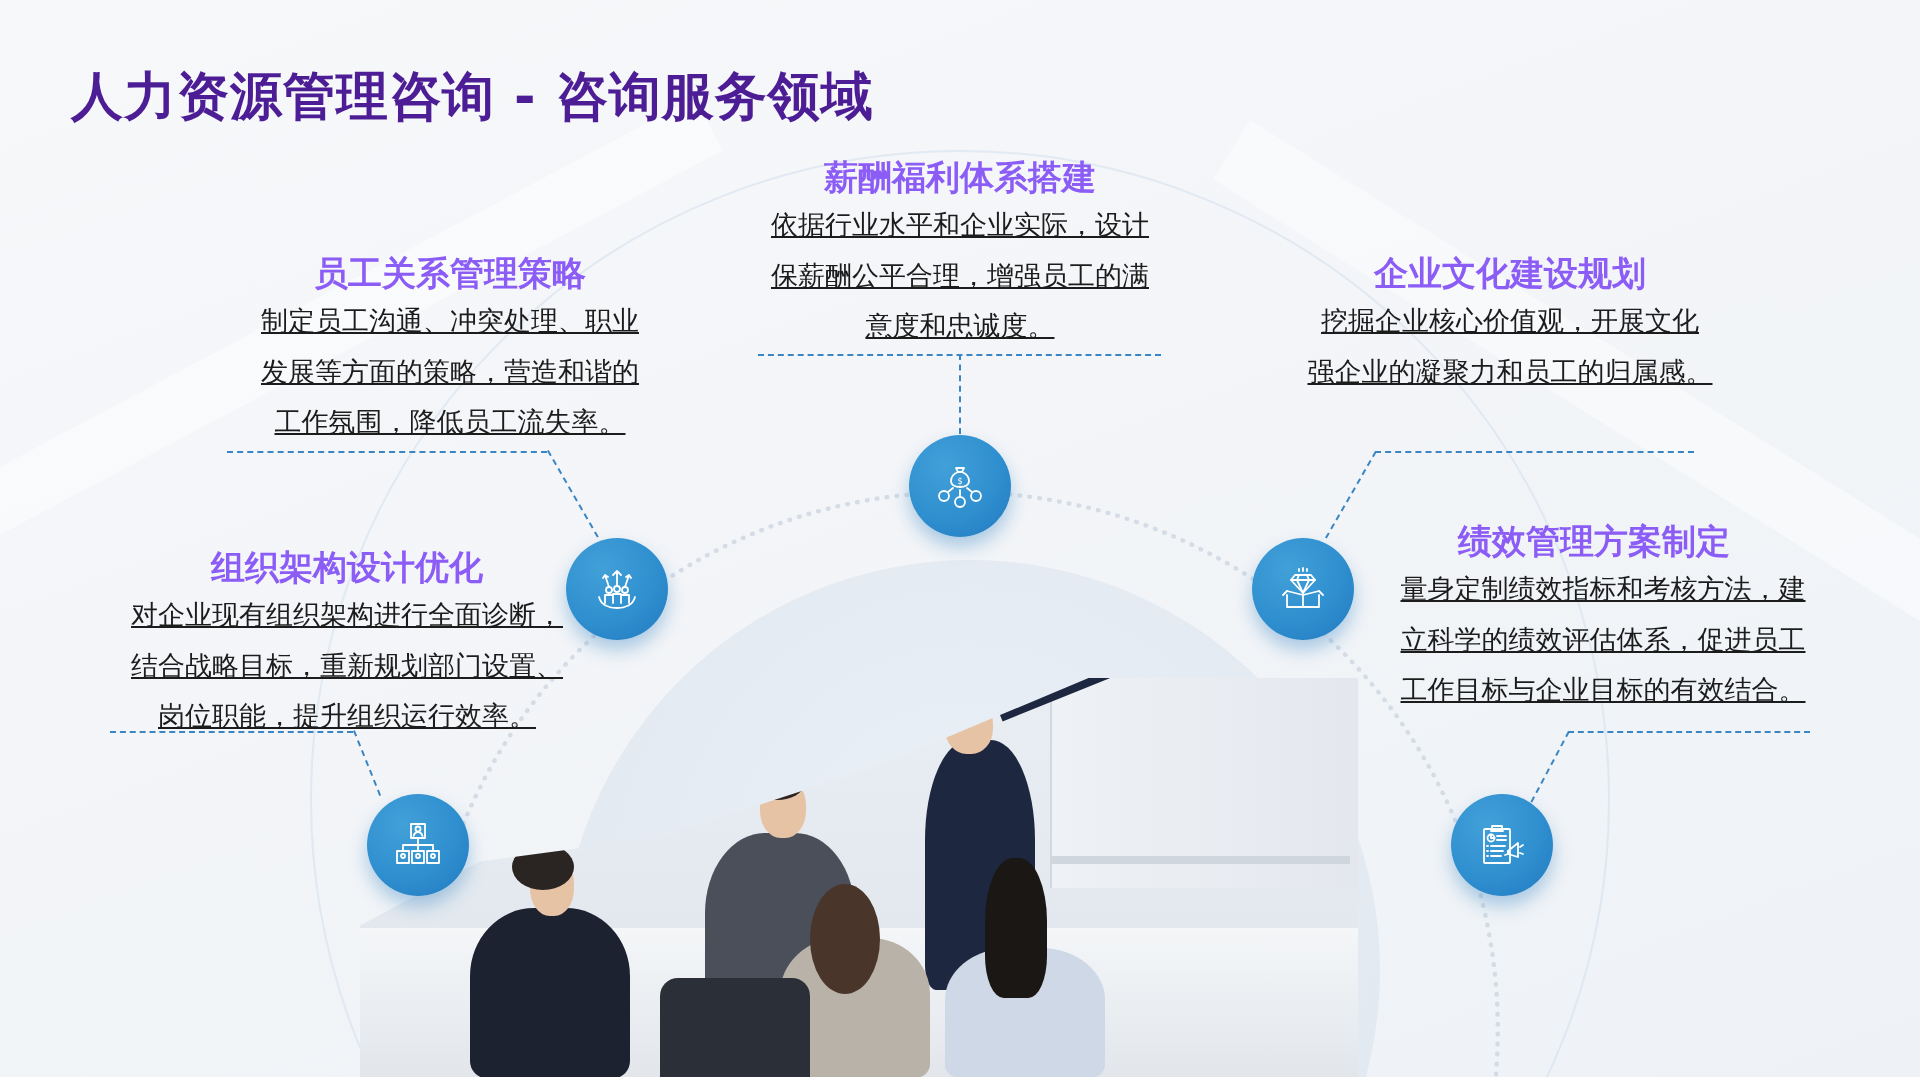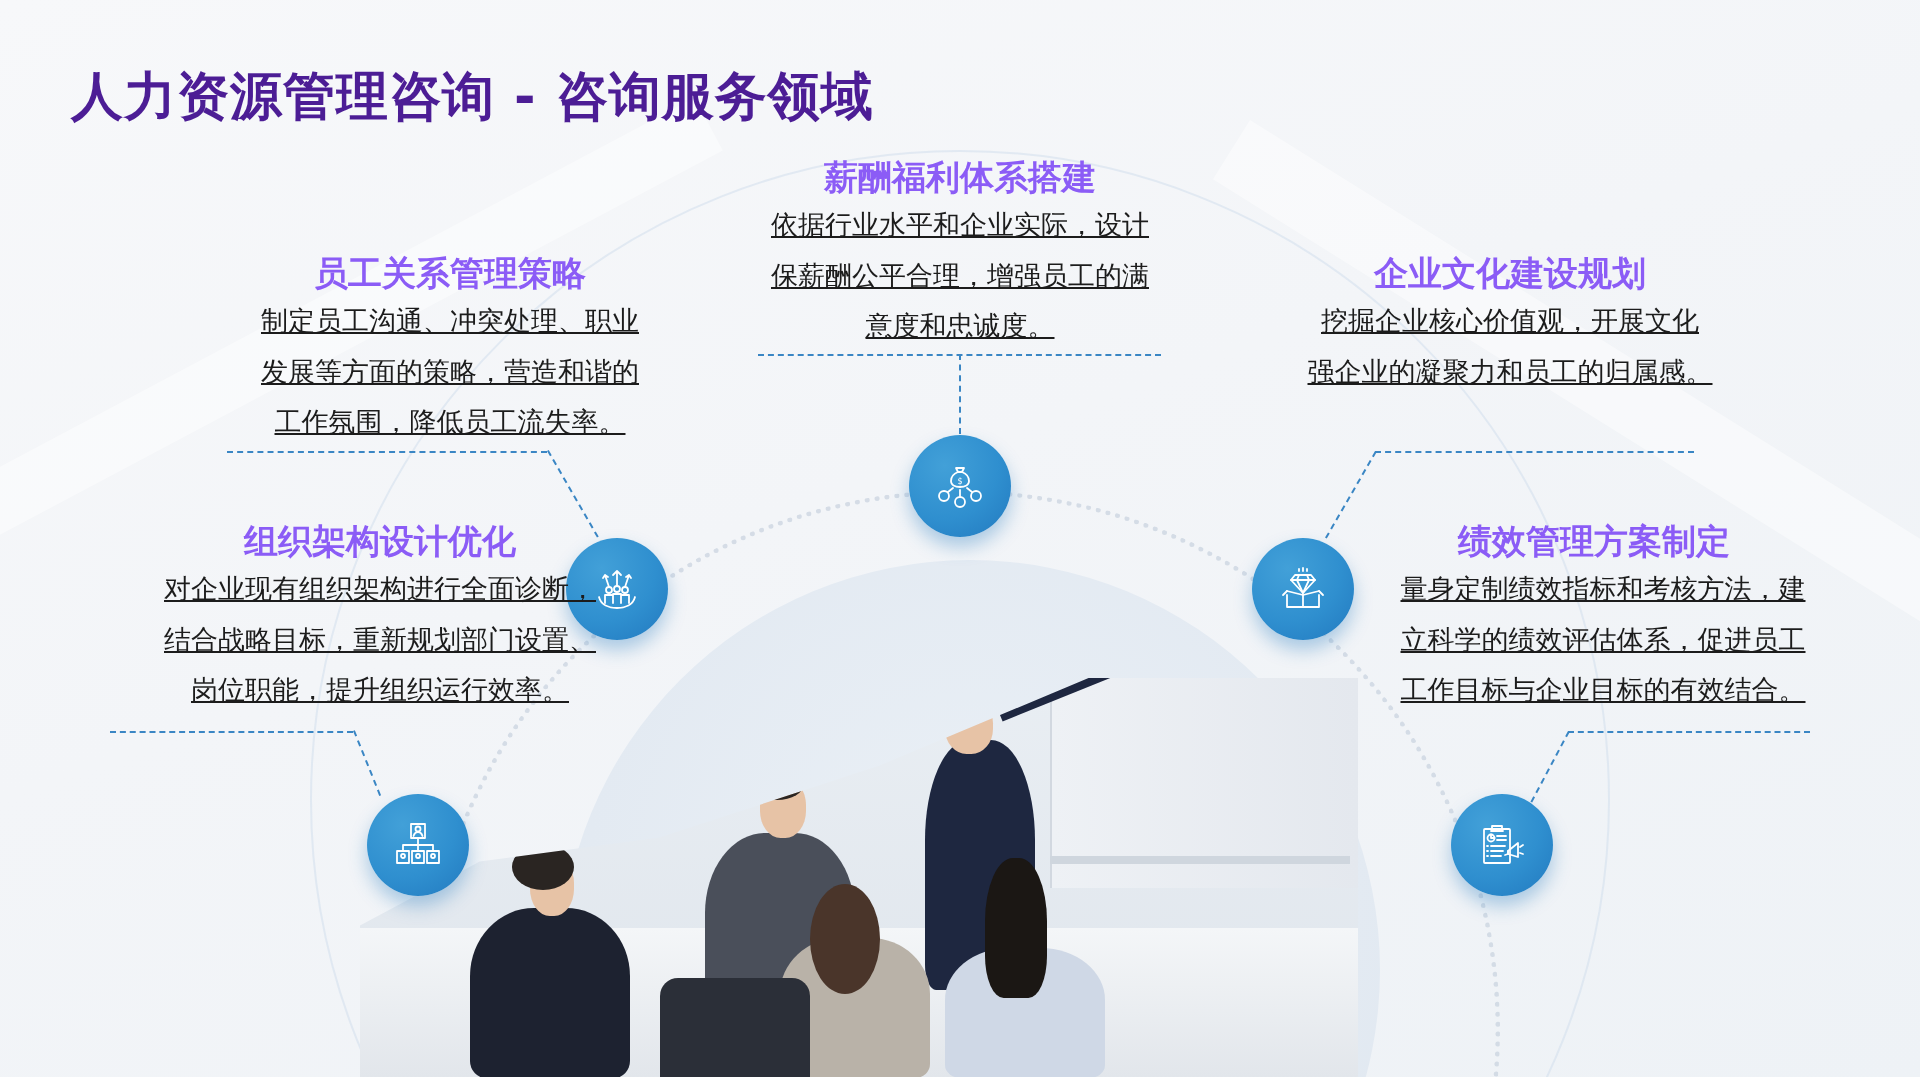--- a/index.html
+++ b/index.html
@@ -169,21 +169,21 @@
       <path d="M16 22l-4-12M10 13l2-3 3 2"></path>
       <path d="M32 22l4-12M33 12l3-2 2 3"></path>
     <circle cx="16" cy="25" r="3"></circle>
       <circle cx="24" cy="24" r="3"></circle>
       <circle cx="32" cy="25" r="3"></circle>
     <path d="M12 38v-8h8v8M20 38v-9h8v9M28 38v-8h8v8"></path>
     <path d="M6 32c2 8 10 11 18 11s16-3 18-11"></path>
   </svg>
 </div>
 
-<div class="card align-left" style="left:117px;top:518px;width:460px;margin-left:33px;">
+<div class="card align-left" style="left:117px;top:544px;width:460px;">
   <h2>组织架构设计优化</h2>
   <p>
     <span>对企业现有组织架构进行全面诊断，</span>
     <span>结合战略目标，重新规划部门设置、</span>
     <span>岗位职能，提升组织运行效率。</span>
   </p>
 </div>
 <div class="dash" style="left:110px;top:731px;width:243px;"></div>
 <div class="dash-v" style="left:353px;top:731px;height:70px;transform:rotate(-22deg);"></div>
 <div class="icon-circle" style="left:367px;top:794px;">

